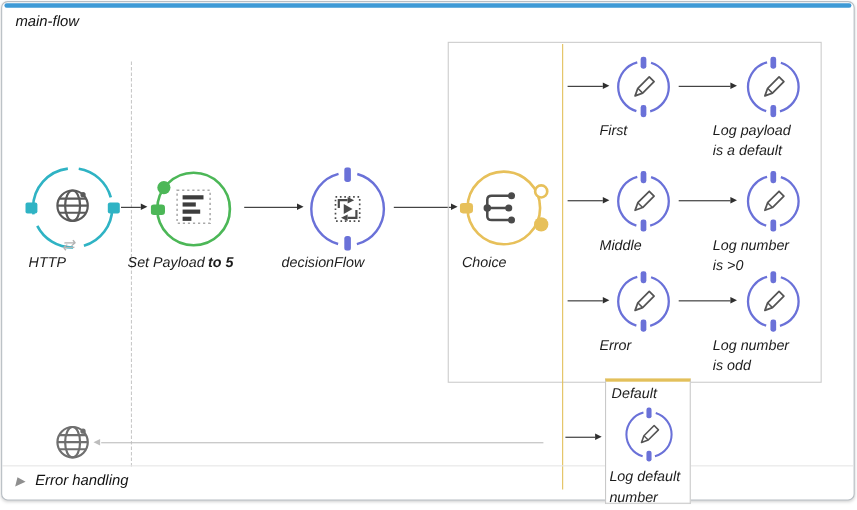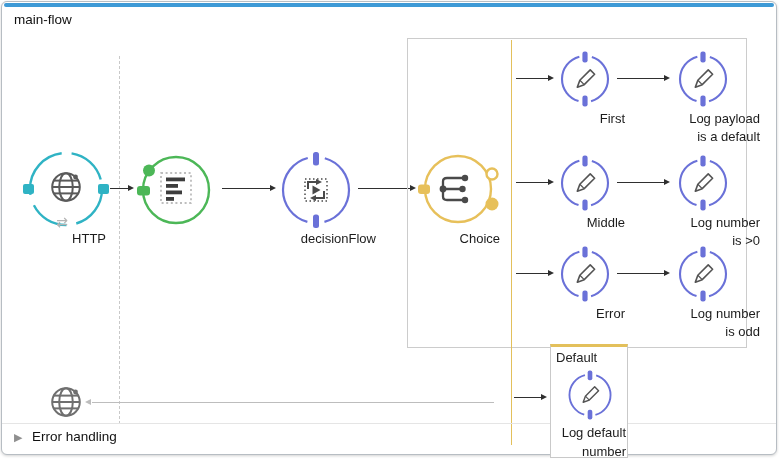--- a/index.html
+++ b/index.html
@@ -1,41 +1,41 @@
 <!DOCTYPE html>
 <html><head>
 <meta charset="utf-8">
 <style>
   html,body{margin:0;padding:0;background:#ffffff;}
   body{font-family:"Liberation Sans",sans-serif;color:#1c1c1c;}
-  #stage{position:relative;width:779px;height:464px;background:#ffffff;overflow:hidden;}
+  #stage{position:relative;width:779px;height:464px;background:#ffffff;overflow:hidden;font-style:italic;}
 
   .flow-container{
     position:absolute;left:1px;top:1px;width:774px;height:452px;
     background:#ffffff;border:1px solid #b7bdc3;border-radius:6px;
     box-shadow:0 1px 3px rgba(0,0,0,.18);
   }
   .selected-bar{position:absolute;left:2px;right:2px;top:1px;height:4px;background:#3e9ad6;border-radius:2px;}
   .flow-title{position:absolute;left:12px;top:10px;font-size:13.5px;color:#111;}
 
   .dashed-sep{position:absolute;left:117px;top:54px;height:368px;width:0;border-left:1.5px dashed #c9c9c9;}
   .bottom-sep{position:absolute;left:0;right:0;top:421px;height:1px;background:#e5e5e5;}
 
   .node{position:absolute;}
-  .node-label{position:absolute;font-size:13px;color:#1c1c1c;text-align:right;line-height:18px;white-space:nowrap;}
+  .node-label{position:absolute;font-size:13px;color:#1c1c1c;text-align:left;line-height:18px;white-space:nowrap;}
   .node-label.two-line{white-space:normal;}
   .bold{font-weight:bold;margin-left:3px;}
 
   .scope-box{position:absolute;left:405px;top:36px;width:338px;height:308px;border:1px solid #cccccc;background:transparent;}
   .branch-line{position:absolute;left:509px;top:38px;width:0;height:405px;border-left:1.5px solid #e3c05b;}
 
   .default-box{position:absolute;left:548px;top:342px;width:76px;height:110px;background:#ffffff;
     border:1px solid #c9c9c9;border-top:3px solid #e3c05b;z-index:4;}
   .default-label{position:absolute;left:5px;top:3px;font-size:13px;color:#222;text-align:center;}
-  .default-text{position:absolute;left:3px;top:76px;width:72px;font-size:13px;line-height:19px;text-align:right;}
+  .default-text{position:absolute;left:3px;top:76px;width:72px;font-size:13px;line-height:19px;text-align:left;}
 
   .arrow{position:absolute;height:0;border-top:1.4px solid #2f2f2f;}
   .arrow::after{content:"";position:absolute;right:-6px;top:-4.3px;width:0;height:0;
     border-left:6.5px solid #2f2f2f;border-top:3.6px solid transparent;border-bottom:3.6px solid transparent;}
   .return-line{position:absolute;height:0;border-top:1.4px solid #bdbdbd;}
   .return-line::before{content:"";position:absolute;left:-7px;top:-4.3px;width:0;height:0;
     border-right:6.5px solid #bdbdbd;border-top:3.6px solid transparent;border-bottom:3.6px solid transparent;}
 
   .eh-triangle{position:absolute;left:12px;top:429px;font-size:11px;color:#8f8f8f;cursor:default;}
   .eh-label{position:absolute;left:30px;top:427px;font-size:13.5px;color:#111;}
@@ -102,20 +102,23 @@
           <rect x="-15" y="-15" width="30" height="30" fill="none" stroke="#a9a9a9" stroke-width="1.4" stroke-dasharray="2 2.6"></rect>
           <g fill="#3d3d3d">
             <rect x="-10" y="-10.5" width="19" height="3.8"></rect>
             <rect x="-10" y="-4" width="12" height="3.8"></rect>
             <rect x="-10" y="2.5" width="16" height="3.8"></rect>
             <rect x="-10" y="9" width="8" height="3.8"></rect>
           </g>
         </g>
       </svg>
     </div>
+    <div class="node-label" style="left:114px;top:228px;width:120px;">
+      <span>Set Payload</span><span class="bold">to 5</span>
+    </div>
 
     <div class="arrow" style="left:220px;top:186px;width:48px;"></div>
 
     <div class="node" style="left:276px;top:150px;">
       <svg width="76" height="76" viewBox="0 0 76 76">
         <g>
           <circle cx="38" cy="38" r="33" fill="none" stroke="#6A71D8" stroke-width="2.2" stroke-dasharray="43.2 17.3 86.4 17.3 43.1 0"></circle>
           <rect x="35" y="0" width="6" height="13.5" rx="2.5" fill="#6A71D8"></rect>
           <rect x="35" y="62.5" width="6" height="13.5" rx="2.5" fill="#6A71D8"></rect>
         </g>

